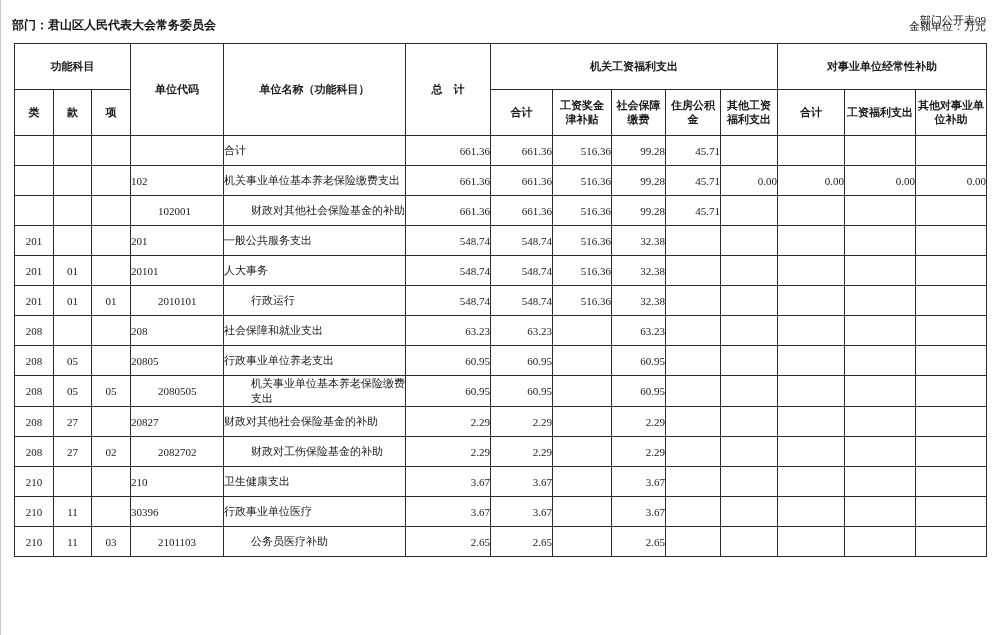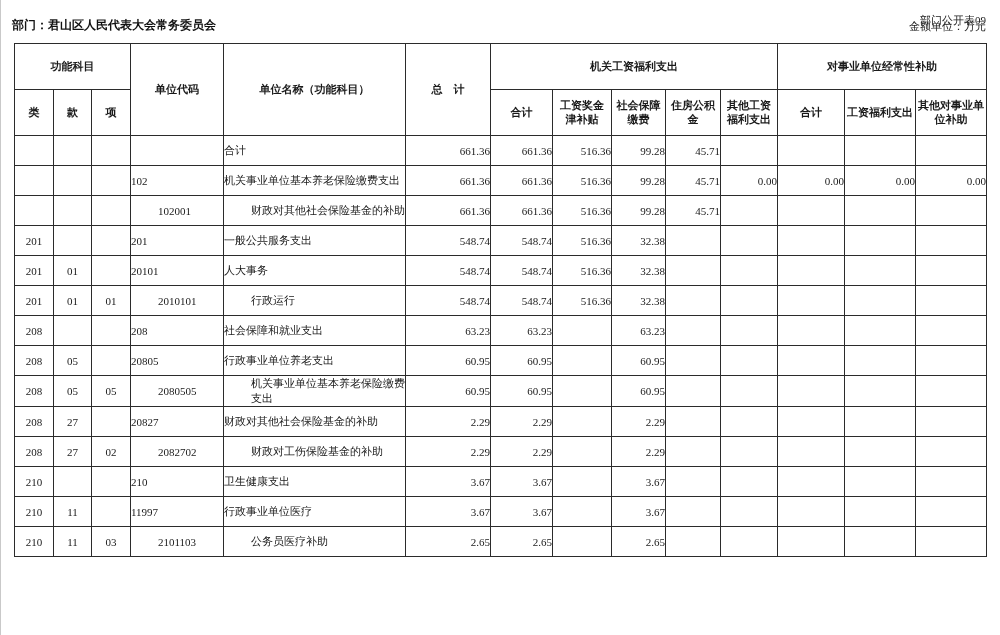--- a/index.html
+++ b/index.html
@@ -313,21 +313,21 @@
           <td class="c-num"></td>
           <td class="c-num"></td>
           <td class="c-num"></td>
           <td class="c-num"></td>
           <td class="c-num"></td>
         </tr>
         <tr>
           <td class="c-center">210</td>
           <td class="c-center">11</td>
           <td class="c-center"></td>
-          <td class="c-left">11997</td>
+          <td class="c-left">30396</td>
           <td class="c-left">行政事业单位医疗</td>
           <td class="c-num">3.67</td>
           <td class="c-num">3.67</td>
           <td class="c-num"></td>
           <td class="c-num">3.67</td>
           <td class="c-num"></td>
           <td class="c-num"></td>
           <td class="c-num"></td>
           <td class="c-num"></td>
           <td class="c-num"></td>

